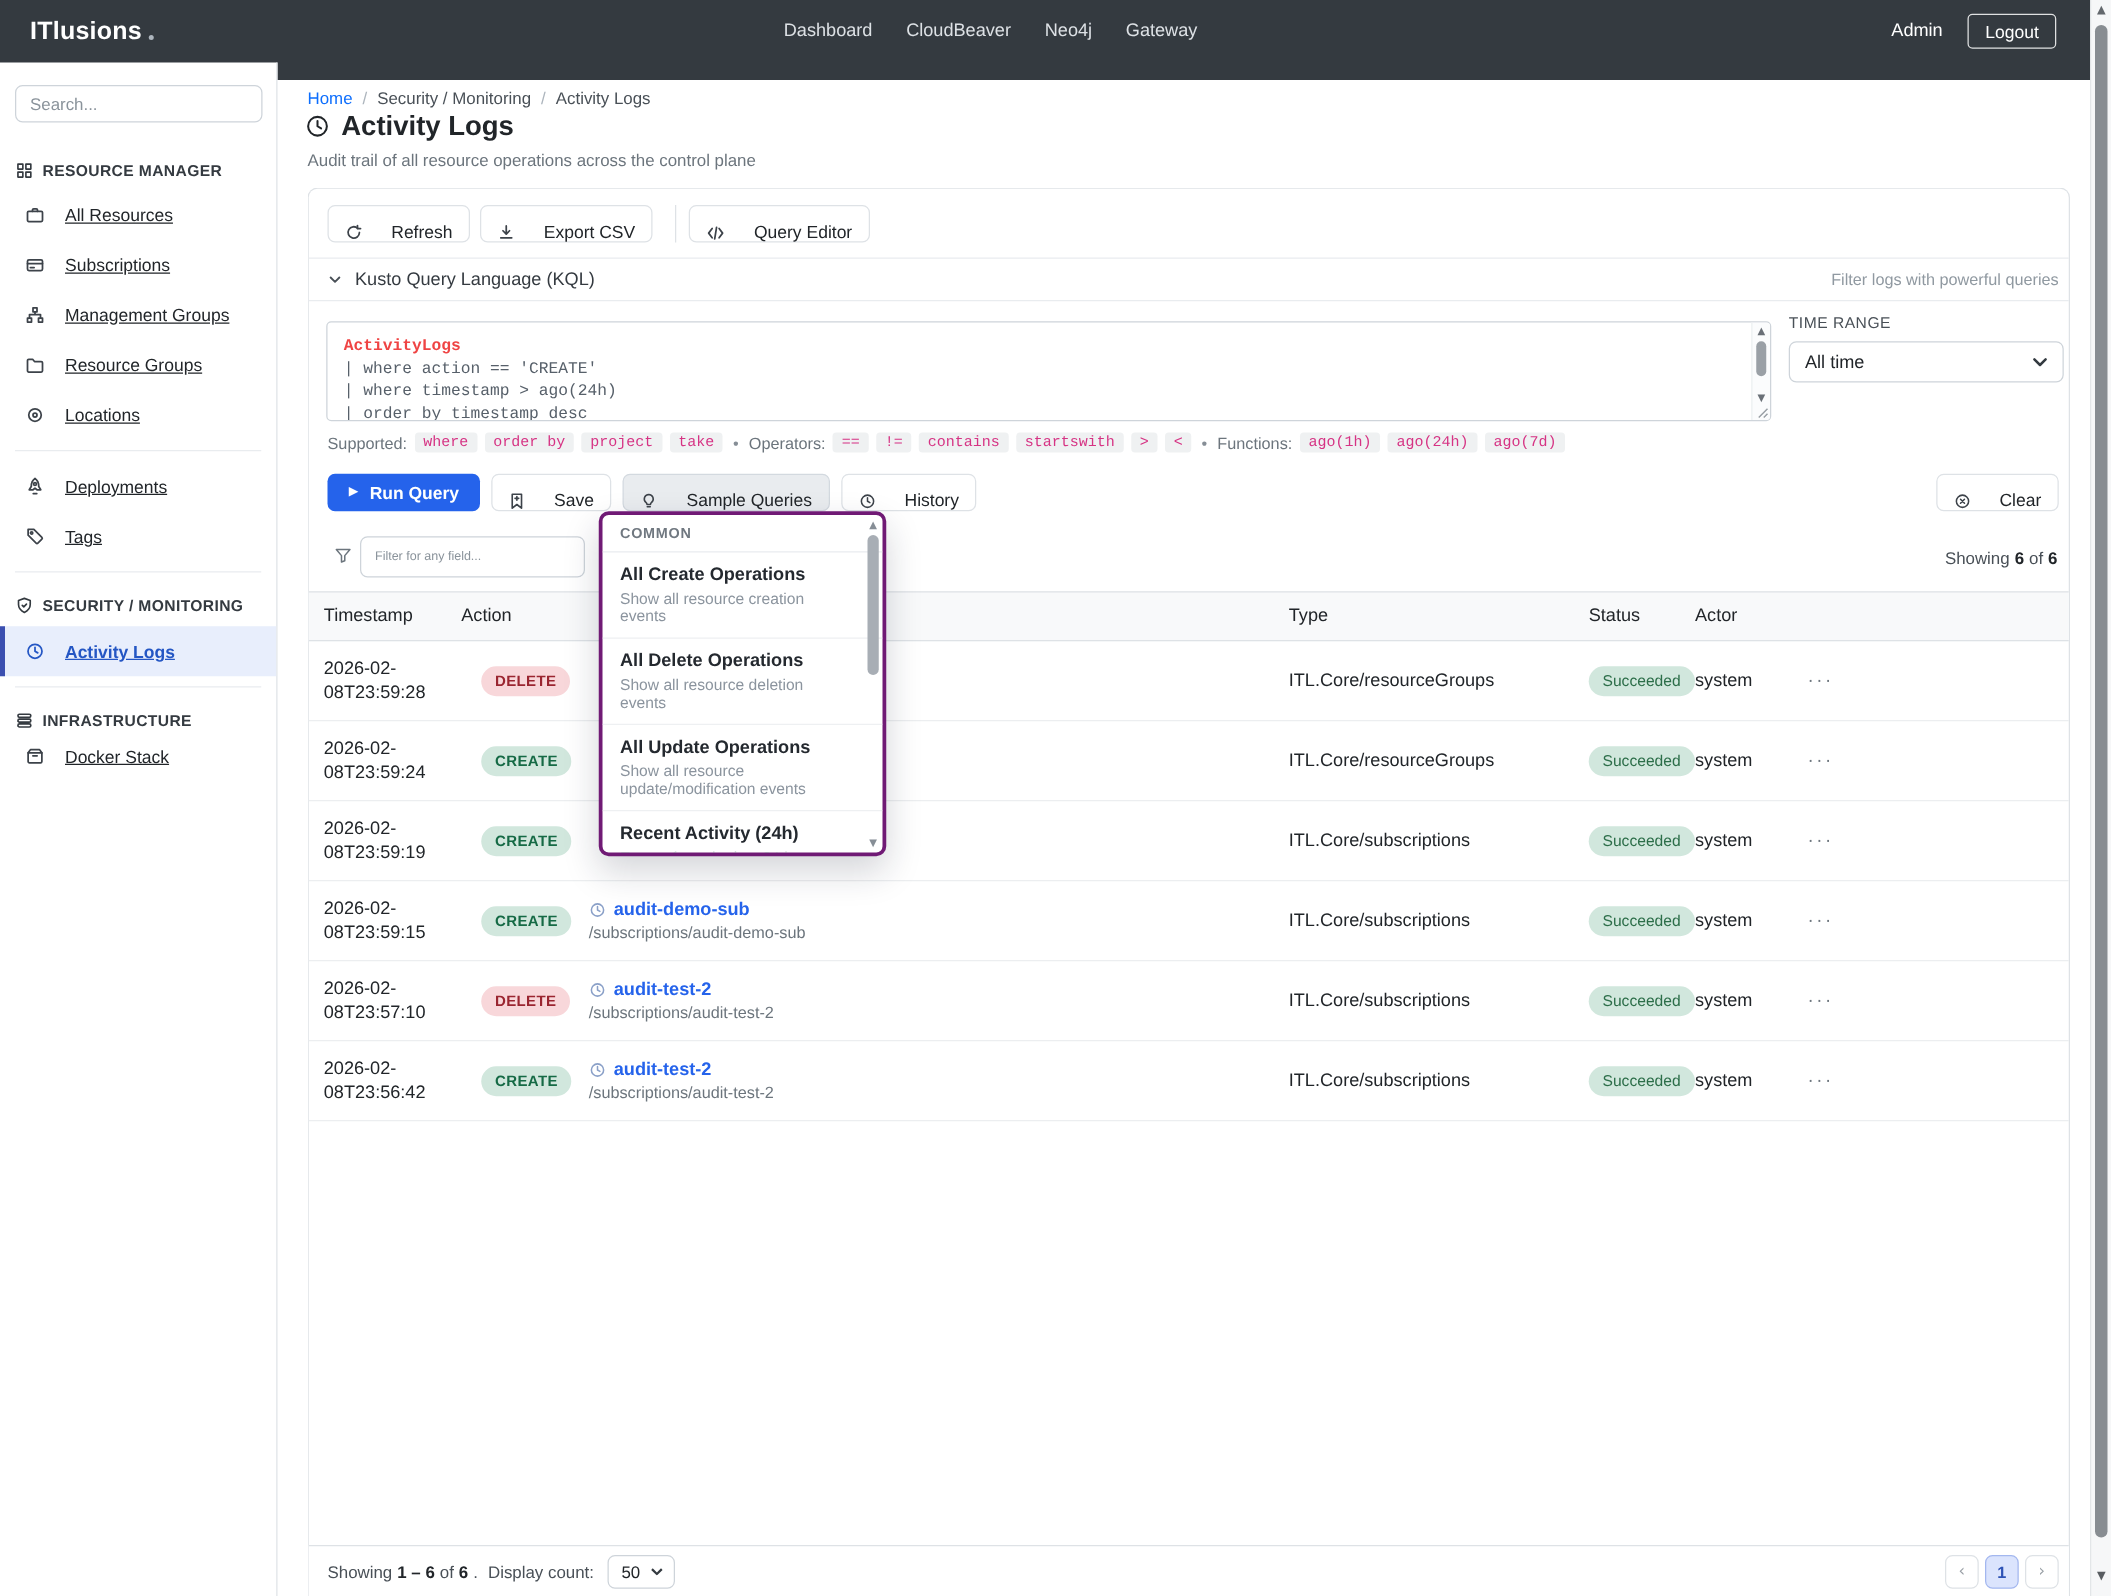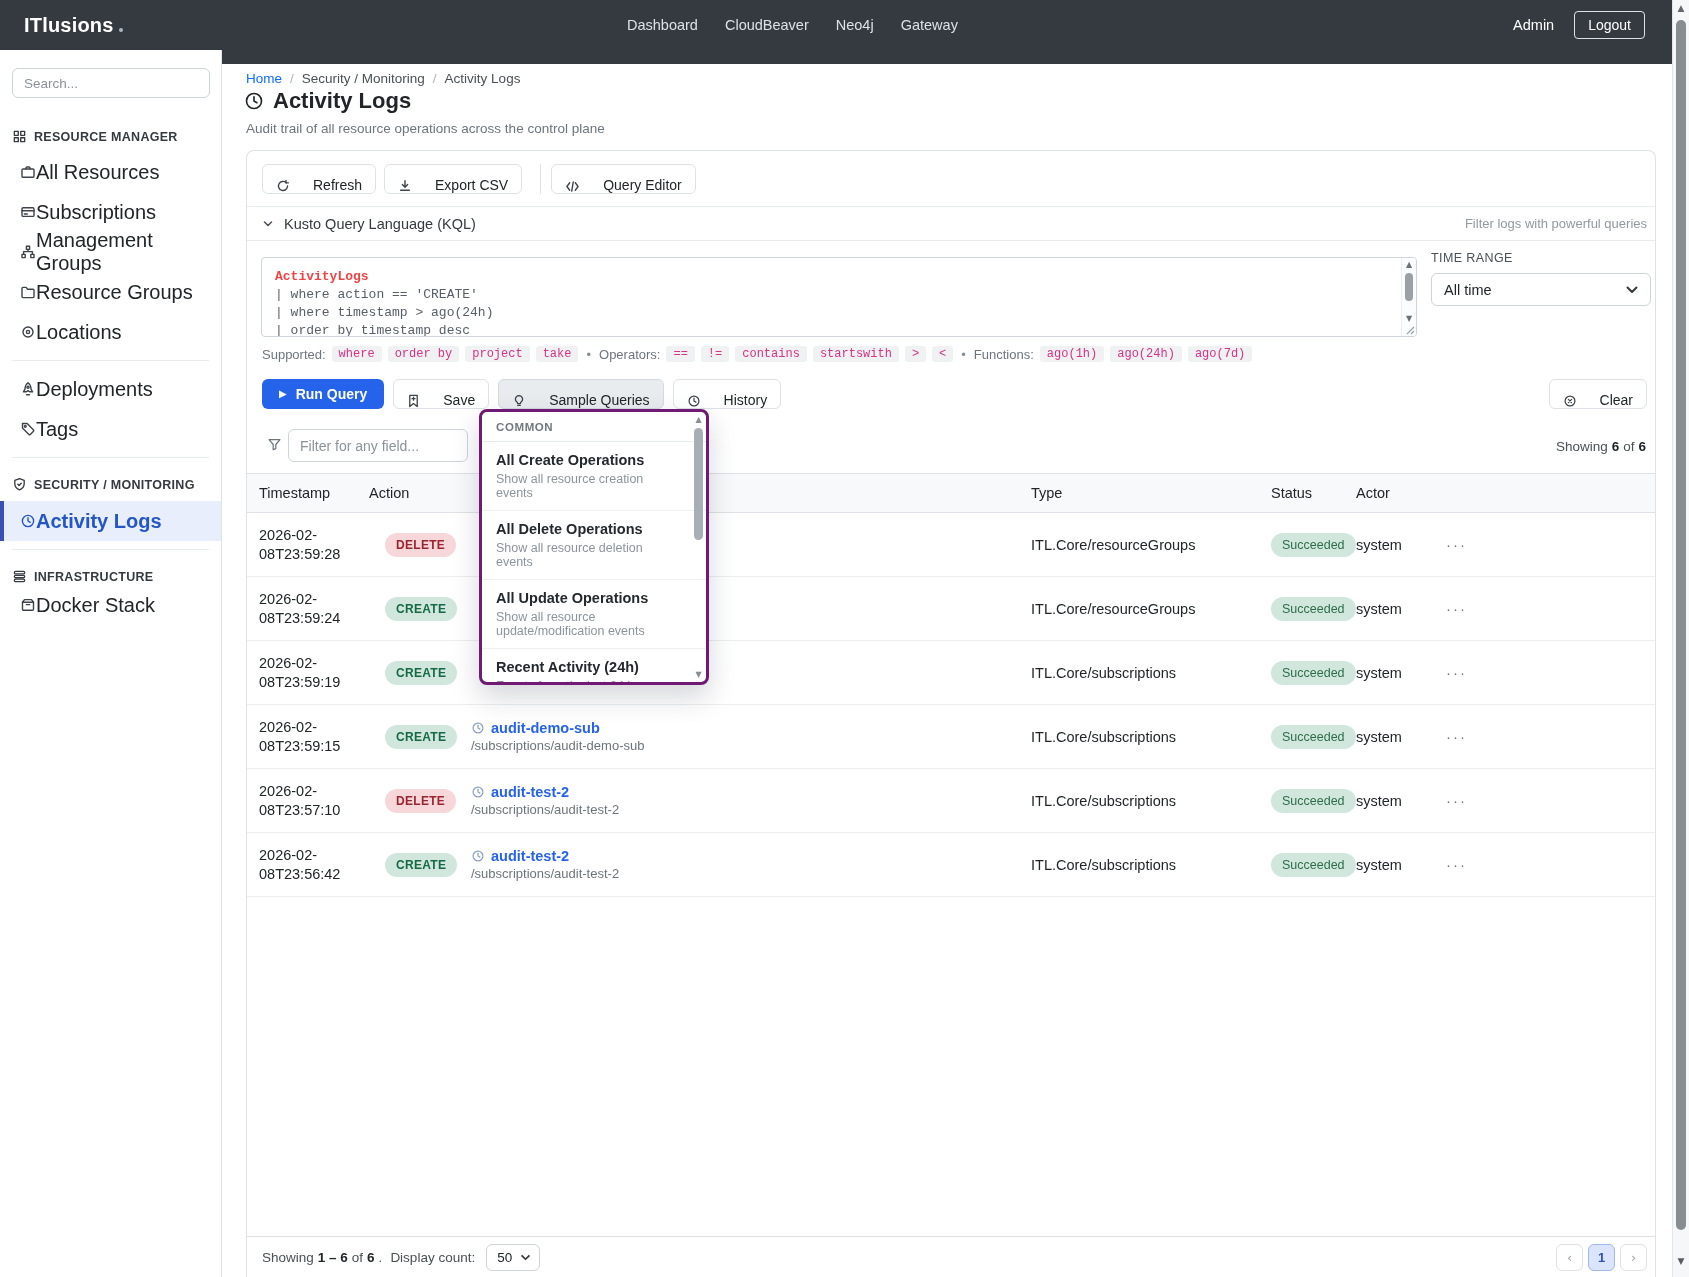--- a/index.html
+++ b/index.html
@@ -24,21 +24,21 @@
   #pagescroll .sb-dn { position:absolute; top:1256px; left:0; width:16px; text-align:center; font-size:9px; color:#595d61; }
   #pagescroll .sb-thumb { position:absolute; left:3px; top:20px; width:10px; height:1210px; background:#888d92; border-radius:5px; }
 
   
   #sidebar { position:absolute; left:0; top:50px; width:222px; height:1227px; background:#fff; border-right:1px solid #dfe3e7; }
   .search-input { display:block; margin:18px 12px 0 12px; width:198px; height:30px; border:1px solid #ced4da; border-radius:6px; padding:0 11px; font-size:13.5px; font-family:inherit; color:#212529; }
   .search-input::placeholder { color:#8a939b; }
   .side-header { display:flex; align-items:center; gap:7px; padding-left:12px; font-size:12.5px; font-weight:700; color:#343a40; letter-spacing:.3px; height:17px; }
   .h1x { margin-top:30px; } .h2x { margin-top:18px; } .h3x { margin-top:18px; }
   .side-list { margin-top:7px; }
-  .side-item { display:flex; align-items:center; gap:0; height:40px; padding-left:20px; font-size:20px; color:#212529; cursor:pointer; }
+  .side-item { display:flex; align-items:center; gap:16px; height:40px; padding-left:20px; font-size:14px; color:#212529; cursor:pointer;text-decoration:underline; }
   .side-item.active { background:#e8eefc; border-left:4px solid #3b4fb0; padding-left:16px; color:#2456c4; font-weight:600; margin-top:8px; }
   .side-div { height:1px; background:#e9ecef; margin:8px 12px; }
   .icon16 { width:16px; height:16px; flex:0 0 16px; }
   .icon15 { width:15px; height:15px; flex:0 0 15px; }
 
   
   .breadcrumb { position:absolute; left:246px; top:71px; display:flex; gap:8px; font-size:13.5px; color:#495057; }
   .breadcrumb .bc-home { color:#0d6efd; cursor:pointer; }
   .breadcrumb .bc-sep { color:#adb5bd; }
   .page-title { position:absolute; left:244px; top:88px; display:flex; align-items:center; gap:9px; font-size:22px; font-weight:700; color:#212529; }
@@ -71,21 +71,21 @@
   .tr-select .sel-chev { margin-left:auto; }
 
   .supported { position:absolute; left:15px; top:195px; display:flex; align-items:center; gap:6px; font-size:13px; color:#6c757d; white-space:nowrap; }
   .chip { font-family:"Liberation Mono", monospace; font-size:12px; color:#d63384; background:#eff1f2; border-radius:3px; padding:1px 7px; }
   .bullet { color:#868e96; margin:0 2px; }
 
   .actions-row { position:absolute; left:15px; top:228px; display:flex; align-items:center; gap:9px; }
   .clear-btn { position:absolute; right:8px; top:228px; }
 
   .filter-funnel { position:absolute; left:20px; top:286px; }
-  .filter-input { position:absolute; left:41px; top:278px; width:180px; height:33px; border:1px solid #ced4da; border-radius:6px; padding:0 11px; font-size:14px; font-family:inherit; color:#212529; }
+  .filter-input { position:absolute; left:41px; top:278px; width:180px; height:33px; border:1px solid #ced4da; border-radius:6px; padding:0 11px; font-size:10px; font-family:inherit; color:#212529; }
   .filter-input::placeholder { color:#8a939b; }
   .showing-top { position:absolute; right:9px; top:288px; font-size:13.5px; color:#495057; display:flex; gap:4px; }
   .showing-top b { color:#212529; }
 
   .grid-cols { display:grid; grid-template-columns:110px 102px 560px 240px 85px 90px 1fr; padding:0 12px; align-items:center; }
   .thead { position:absolute; left:0; right:0; top:322px; height:40px; background:#f8f9fa; border-top:1px solid #dee2e6; border-bottom:1px solid #dee2e6; font-size:14.5px; color:#212529; }
   .tbody { position:absolute; left:0; right:0; top:362px; }
   .trow { height:64px; border-bottom:1px solid #eceef0; font-size:14.5px; }
   .ts-cell { line-height:19px; width:100px; overflow-wrap:normal; word-wrap:normal; }
   .badge { display:inline-block; font-size:12px; font-weight:700; letter-spacing:.3px; padding:5px 11px; border-radius:999px; justify-self:start; margin-left:16px; }

